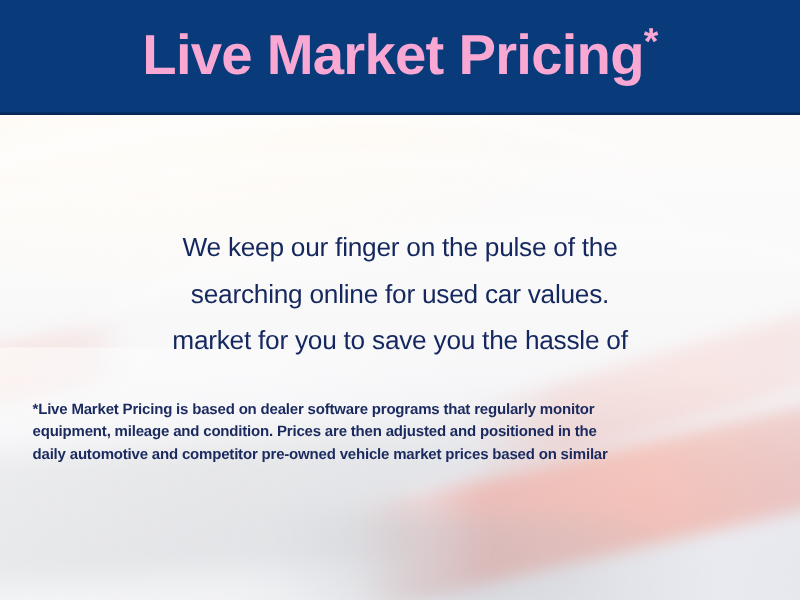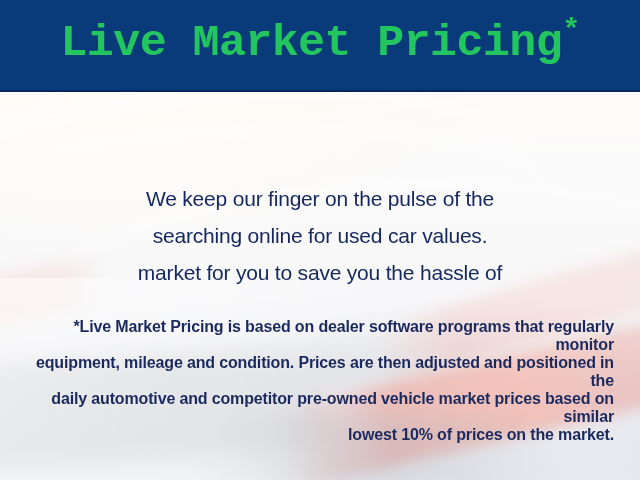--- a/index.html
+++ b/index.html
@@ -199,29 +199,28 @@
     height: 92px;
     background: #093A7A;
     border-bottom: 2px solid #06275A;
     box-sizing: border-box;
     display: flex;
     align-items: center;
     justify-content: center;
     z-index: 5;
   }
   .banner-title {
-    color: #22c55e;
+    color: #f9a8d4;
     font-size: 45px;
     font-weight: bold;
     letter-spacing: -0.6px;
     line-height: 1;
     white-space: nowrap;
     margin: 16px;
     padding-bottom: 3px;
-    font-family: Liberation Mono, monospace;
   }
   .banner-title .star {
     font-size: 30px;
     vertical-align: super;
     line-height: 0;
   }
 
   
   .content {
     position: absolute;
@@ -246,23 +245,23 @@
     box-sizing: border-box;
   }
   .headline-line { display: block; }
 
   
   .fineprint {
     position: absolute;
     left: 0;
     top: 226px;
     width: 640px;
-    text-align: right;
+    text-align: left;
     color: #1B2A5E;
-    font-size: 16px;
+    font-size: 12px;
     font-weight: bold;
     line-height: 18px;
     letter-spacing: -0.15px;
     padding: 0 26px;
     box-sizing: border-box;
   }
   .fineprint-line { display: block; }
 </style>
 </head>
 <body>
@@ -295,17 +294,16 @@
     <div class="headline">
       <span class="headline-line">We keep our finger on the pulse of the</span>
       <span class="headline-line">searching online for used car values.</span>
       <span class="headline-line">market for you to save you the hassle of</span>
     </div>
 
     <div class="fineprint">
       <span class="fineprint-line">*Live Market Pricing is based on dealer software programs that regularly monitor</span>
       <span class="fineprint-line">equipment, mileage and condition. Prices are then adjusted and positioned in the</span>
       <span class="fineprint-line">daily automotive and competitor pre-owned vehicle market prices based on similar</span>
-      <span class="fineprint-line">lowest 10% of prices on the market.</span>
     </div>
 
   </div>
 </div>
 
 </body></html>

